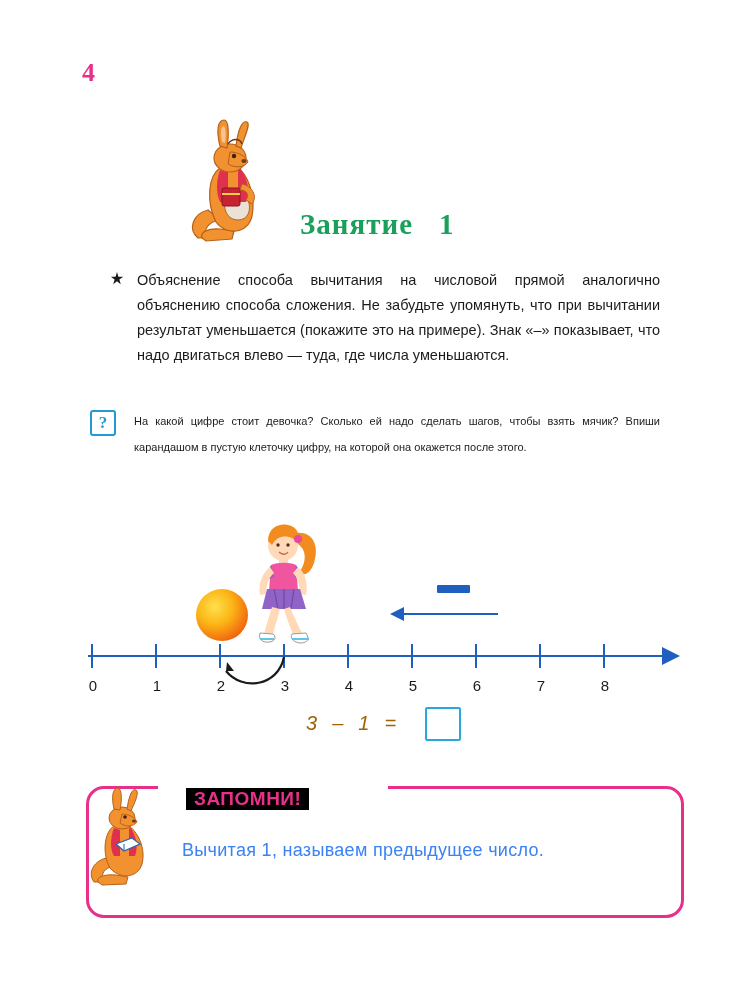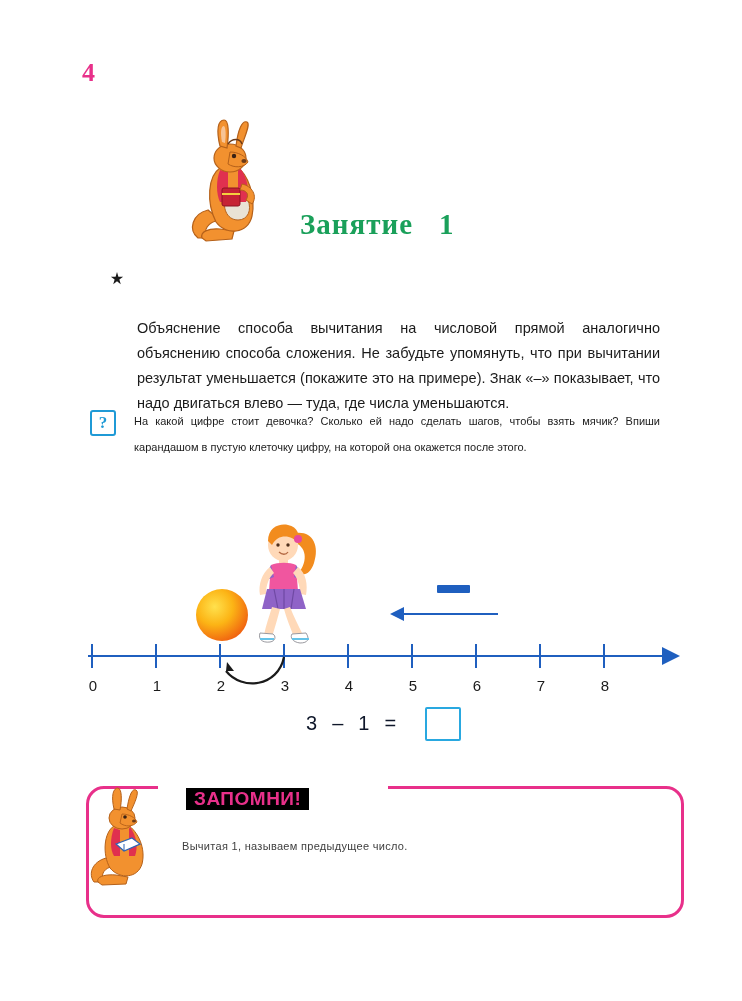--- a/index.html
+++ b/index.html
@@ -71,21 +71,20 @@
   
   .para-teacher {
     position: absolute;
     left: 137px;
     top: 268px;
     width: 523px;
     font-size: 14.5px;
     line-height: 25px;
     color: #1b1b1b;
     text-align: justify;
-    margin-top: 48px;
   }
 
   
   .q-icon {
     position: absolute;
     left: 90px;
     top: 410px;
     width: 26px;
     height: 26px;
     border: 2px solid #1f9ad6;
@@ -209,22 +208,23 @@
     width: 96px;
     height: 140px;
   }
 
   
   .equation {
     position: absolute;
     left: 300px;
     top: 712px;
     font-size: 20px;
-    color: #0f172a;
+    color: #a16207;
     letter-spacing: 3px;
+    font-style: italic;
   }
   .equation span { margin: 0 6px; }
   .answer-box {
     position: absolute;
     left: 425px;
     top: 707px;
     width: 36px;
     height: 34px;
     border: 2px solid #29a8e0;
     box-sizing: border-box;
@@ -259,22 +259,22 @@
     font-weight: bold;
     color: #e8308a;
     letter-spacing: 0.5px;
     background: #000000;
     padding: 0 8px;
   }
   .remember-text {
     position: absolute;
     left: 182px;
     top: 840px;
-    font-size: 11px;
-    color: #404040;
+    font-size: 18px;
+    color: #3b82f6;
     letter-spacing: 0.3px;
   }
   .kangaroo-bottom {
     position: absolute;
     left: 88px;
     top: 782px;
     width: 72px;
     height: 110px;
   }
 </style>

